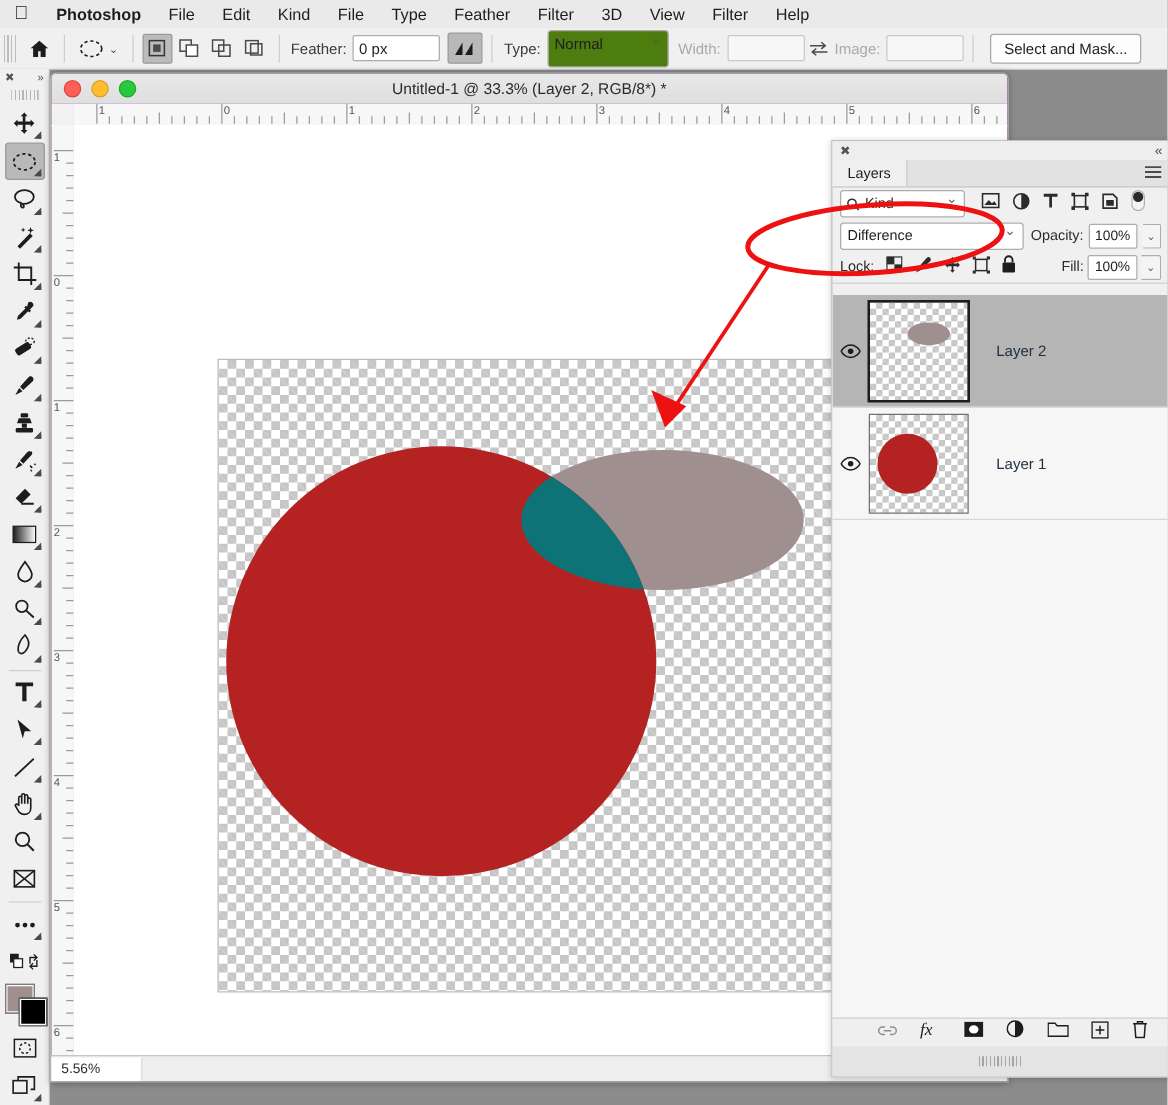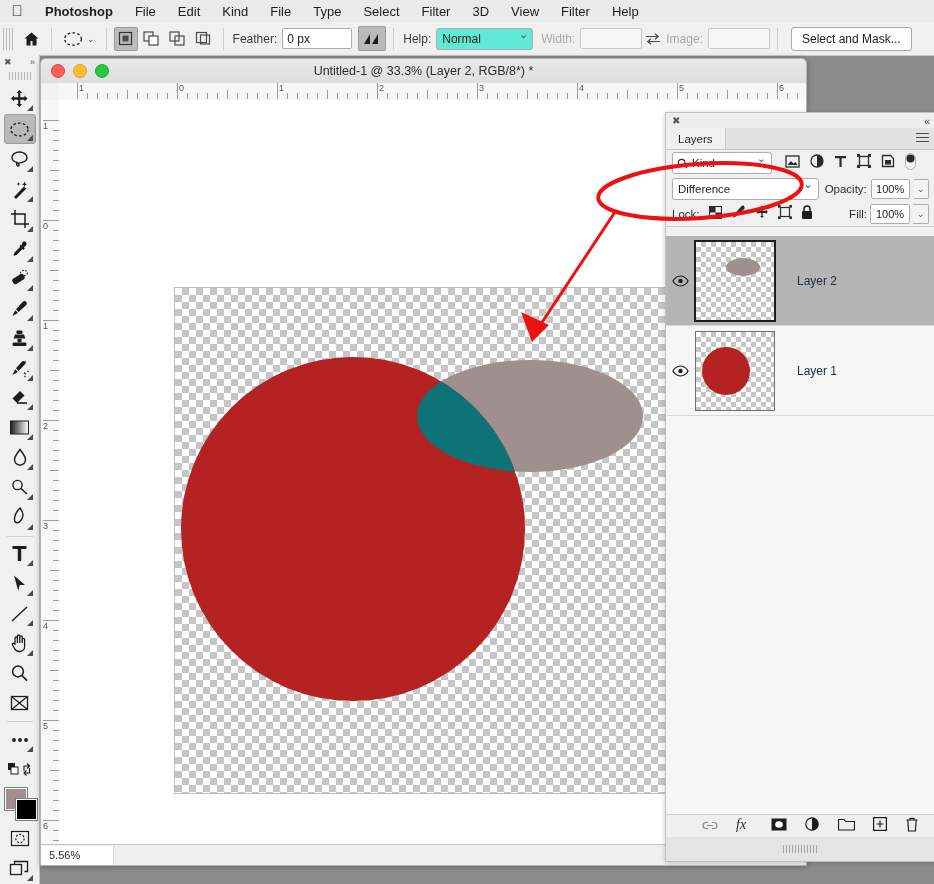--- a/index.html
+++ b/index.html
@@ -42,22 +42,22 @@
   .opt-label.dim{color:#a9a9a9;}
   .opt-input{
     height:19px;border:1px solid #adadad;background:#fff;border-radius:2px;
     font-size:12px;color:#1d1d1d;padding:0 4px;display:flex;align-items:center;
   }
   .opt-input.w60{width:60px;}
   .opt-input.w52{width:52px;background:#f7f7f7;border-color:#c9c9c9;}
   .antialias-btn{width:26px;height:23px;background:#b9b9b9;border:1px solid #9a9a9a;
     border-radius:2px;display:flex;align-items:center;justify-content:center;margin-left:6px;}
   .opt-select{
-    height:20px;border:1px solid #adadad;background:#5eead4;border-radius:3px;
-    font-size:12px;color:#1d1d1d;padding:0 16px 0 5px;display:flex;align-items:center;
+    height:20px;border:1px solid #adadad;background:#4d7c0f;border-radius:3px;
+    font-size:12px;color:#1d1d1d;padding:0 16px 8px 5px;display:flex;align-items:center;
     position:relative;min-width:74px;
   }
   .opt-select::after{content:"⌄";position:absolute;right:4px;top:-1px;font-size:11px;color:#555;}
   .swap-icon{width:22px;display:flex;align-items:center;justify-content:center;}
   .selectmask{
     height:22px;border:1px solid #a8a8a8;border-radius:3px;background:#fdfdfd;
     font-size:12px;color:#1d1d1d;display:flex;align-items:center;padding:0 10px;
     margin-left:6px;
   }
 
@@ -212,21 +212,21 @@
 <div class="app">
 
   <div class="menubar">
     <div class="apple-logo"></div>
     <div class="menu-app">Photoshop</div>
     <div class="menu-item">File</div>
     <div class="menu-item">Edit</div>
     <div class="menu-item">Kind</div>
     <div class="menu-item">File</div>
     <div class="menu-item">Type</div>
-    <div class="menu-item">Select</div>
+    <div class="menu-item">Feather</div>
     <div class="menu-item">Filter</div>
     <div class="menu-item">3D</div>
     <div class="menu-item">View</div>
     <div class="menu-item">Filter</div>
     <div class="menu-item">Help</div>
   </div>
 
   <div class="optionsbar">
     <div class="grip"></div>
     <div class="home-btn">
@@ -273,21 +273,21 @@
     <div class="opt-sep"></div>
     <div class="opt-label">Feather:</div>
     <div class="opt-input w60">0 px</div>
     <div class="antialias-btn">
       <svg width="20" height="14" viewBox="0 0 20 14">
           <path d="M2 12 L8 2 L8 12 Z" fill="#1d1d1d"></path>
           <path d="M10 12 L16 2 L16 12 Z" fill="#1d1d1d"></path>
         </svg>
     </div>
     <div class="opt-sep"></div>
-    <div class="opt-label">Help:</div>
+    <div class="opt-label">Type:</div>
     <div class="opt-select">Normal</div>
     <div class="opt-label dim" style="margin-left:8px;">Width:</div>
     <div class="opt-input w52"></div>
     <div class="swap-icon">
       <svg width="16" height="14" viewBox="0 0 16 14">
           <path d="M1 4.5h12M10 1.8l3.2 2.7-3.2 2.7M15 9.5H3M6 6.8 2.8 9.5 6 12.2" fill="none" stroke="#4a4a4a" stroke-width="1.2"></path>
         </svg>
     </div>
     <div class="opt-label dim">Image:</div>
     <div class="opt-input w52"></div>

